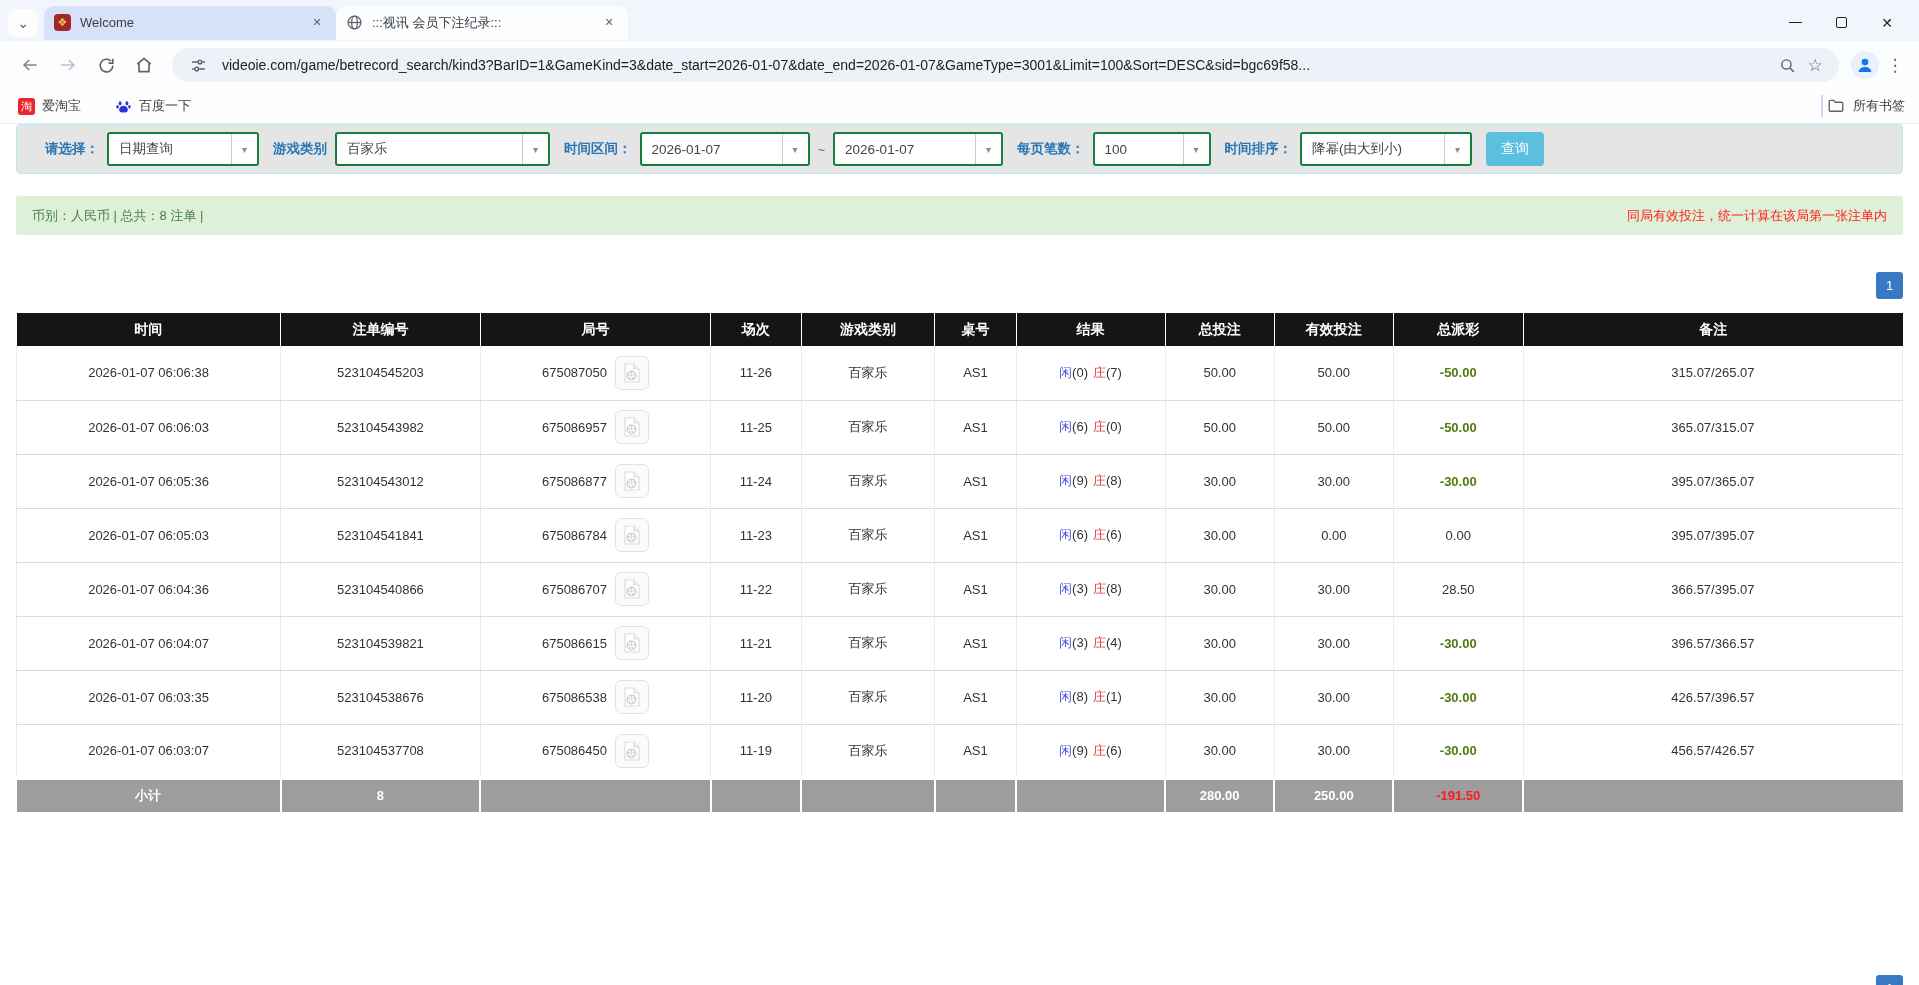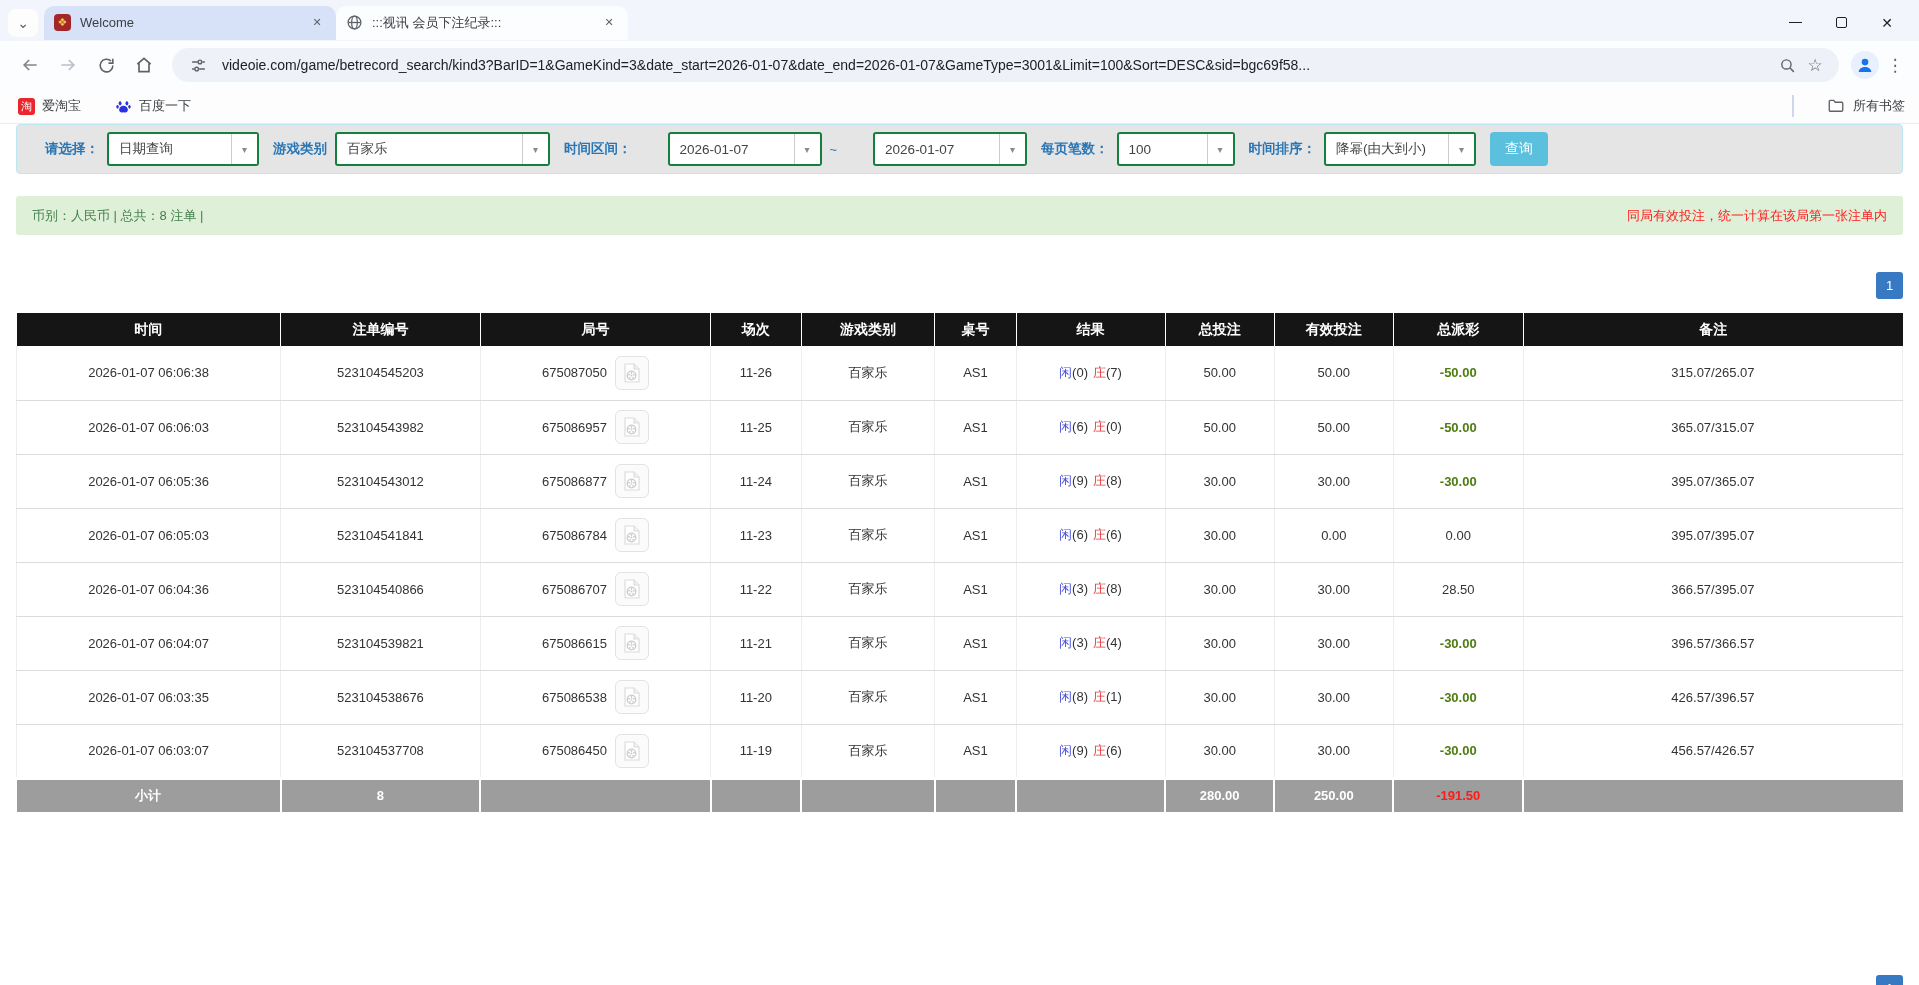--- a/index.html
+++ b/index.html
@@ -26,29 +26,29 @@
   .omnibox { flex: 1 1 auto; height: 34px; background: #eef1f8; border-radius: 17px; display: flex; align-items: center; padding: 0 10px 0 12px; margin: 0 6px; }
   .omnibox .url { flex: 1 1 auto; font-size: 14px; color: #202124; white-space: nowrap; overflow: hidden; margin-left: 10px; }
   .omni-icon { width: 28px; height: 28px; display: flex; align-items: center; justify-content: center; color: #5f6368; }
   .star { font-size: 17px; color: #5f6368; }
   .avatar { width: 28px; height: 28px; border-radius: 50%; background: #e8f0fe; display: flex; align-items: center; justify-content: center; }
   .menu-dots { font-size: 17px; color: #5f6368; width: 20px; text-align: center; }
 
   .bookmarks { height: 35px; background: #fdfdfe; border-bottom: 1px solid #e9ecf1; display: flex; align-items: center; padding: 0 14px; font-size: 13px; color: #3c4043; }
   .bm-item { display: flex; align-items: center; gap: 7px; margin-right: 26px; height: 26px; padding: 0 4px; border-radius: 6px; }
   .bm-fav-taobao { width: 17px; height: 17px; background: #e8262b; border-radius: 3px; color: #fff; font-size: 11px; display: flex; align-items: center; justify-content: center; }
-  .bm-right { margin-left: auto; display: flex; align-items: center; gap: 8px; border-left: 2px solid #cfd8ea; padding-left: 33px; height: 22px; }
+  .bm-right { margin-left: auto; display: flex; align-items: center; gap: 8px; border-left: 2px solid #cfd8ea; padding-left: 4px; height: 22px; }
   .page-title { font-size: 21px; color: #333; margin: 24px 0 16px 16px; font-weight: 400; }
 
   .filter-bar { margin: 0 16px; background: #e5e5e5; border: 1px solid #bce8f1; border-radius: 4px; padding: 7px 14px; display: flex; align-items: center; gap: 8px; height: 50px; }
   .f-label { color: #2a76b5; font-weight: bold; font-size: 13.5px; white-space: nowrap; margin-left: 6px; }
   .sel { background: #fff; border: 2px solid #15803d; border-radius: 3px; height: 34px; display: flex; align-items: center; overflow: hidden; }
   .sel .sel-val { padding: 0 10px; font-size: 13.5px; color: #444; flex: 1 1 auto; white-space: nowrap; }
   .sel .sel-arrow { width: 26px; height: 100%; border-left: 1px solid #ccc; display: flex; align-items: center; justify-content: center; color: #8a8a8a; font-size: 10px; background: #fff; }
-  .w-mode { width: 152px; } .w-game { width: 215px; } .w-date { width: 154px; margin-left: 28px; } .w-limit { width: 118px; } .w-sort { width: 152px; }
+  .w-mode { width: 152px; } .w-game { width: 215px; } .w-date { width: 170px; } .w-limit { width: 118px; } .w-sort { width: 172px; }
   .tilde { color: #2a76b5; font-size: 13px; }
   .query-btn { background: #5bc0de; color: #fff; border: none; border-radius: 4px; height: 34px; padding: 0 15px; font-size: 14px; margin-left: 6px; }
 
   .summary-bar { margin: 22px 16px 0 16px; background: #dff0d8; border-radius: 3px; height: 39px; display: flex; align-items: center; justify-content: space-between; padding: 0 16px; }
   .summary-left { color: #44804b; font-size: 13px; }
   .summary-right { color: #ff2020; font-size: 13px; }
 
   .pager-row { display: flex; justify-content: flex-end; margin: 37px 16px 14px 16px; }
   .page-btn { width: 27px; height: 27px; background: #3779c2; border-radius: 3px; color: #fff; font-size: 13px; display: flex; align-items: center; justify-content: center; }
 

